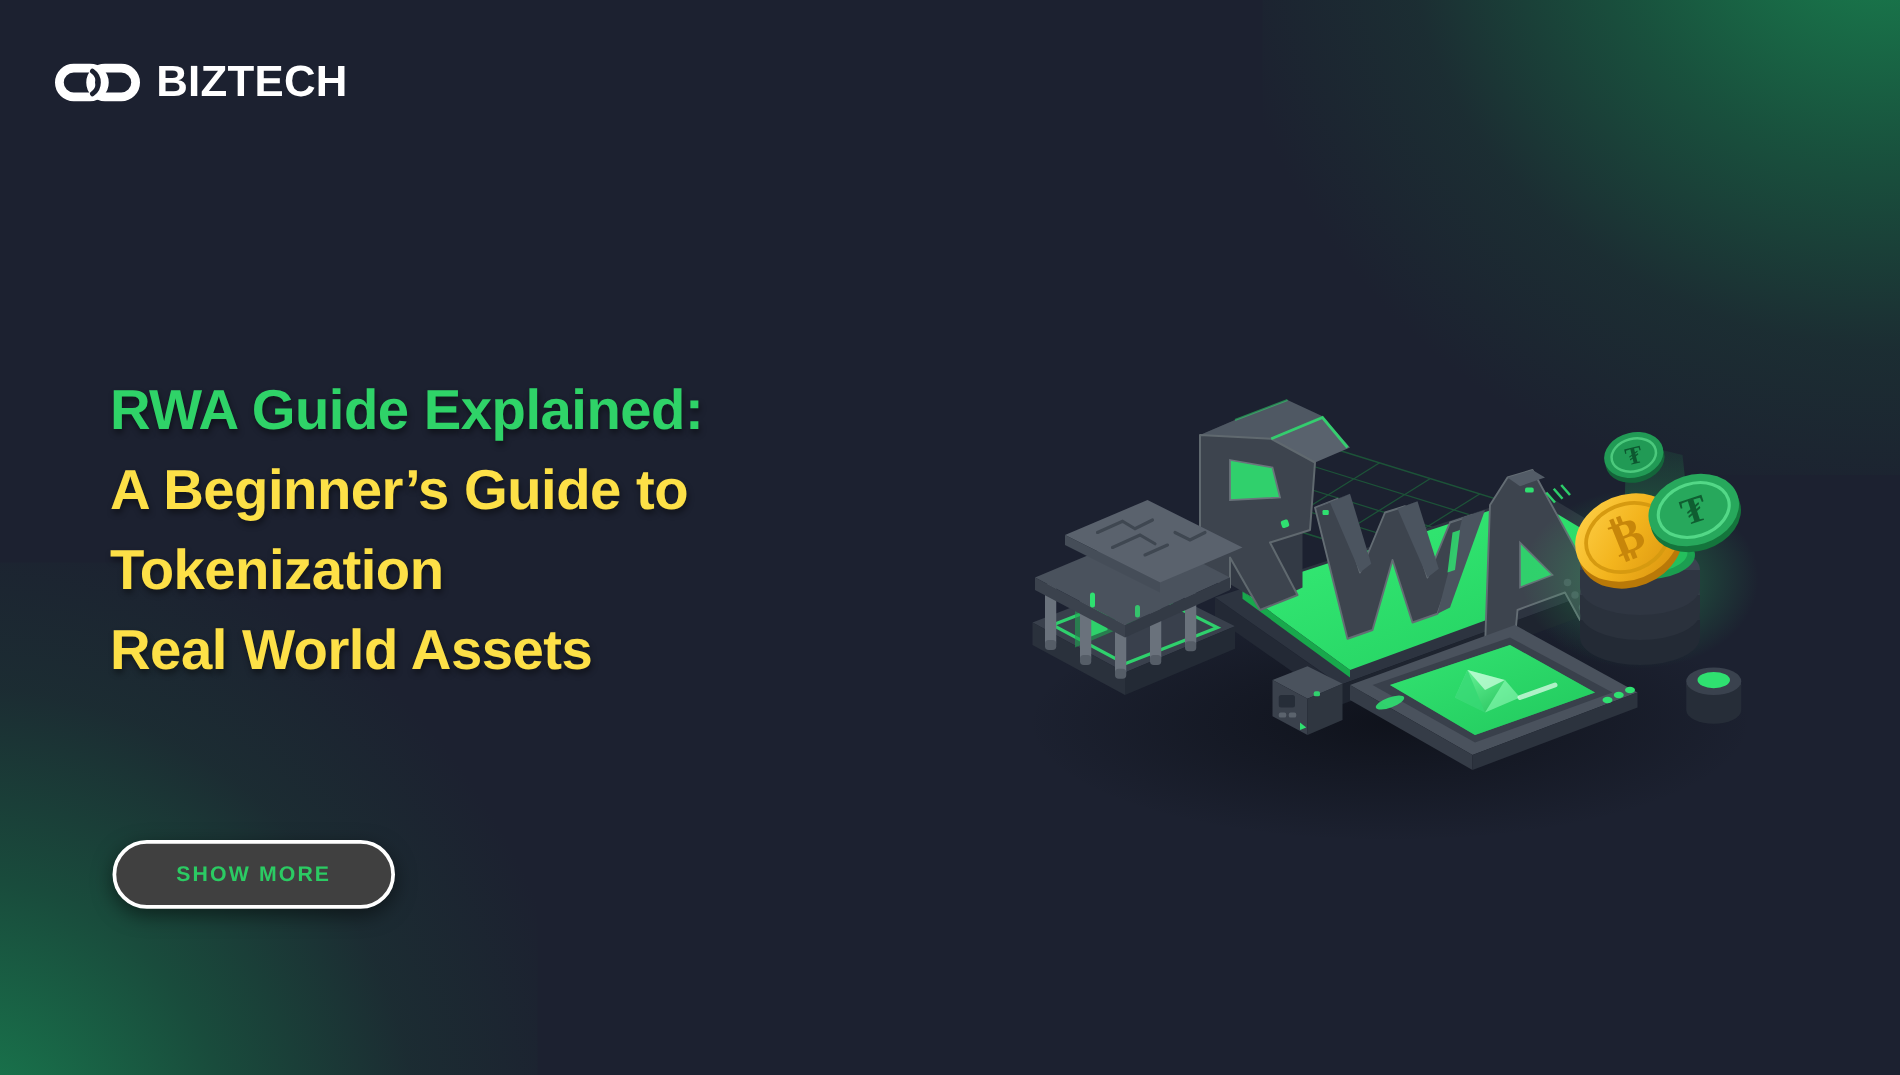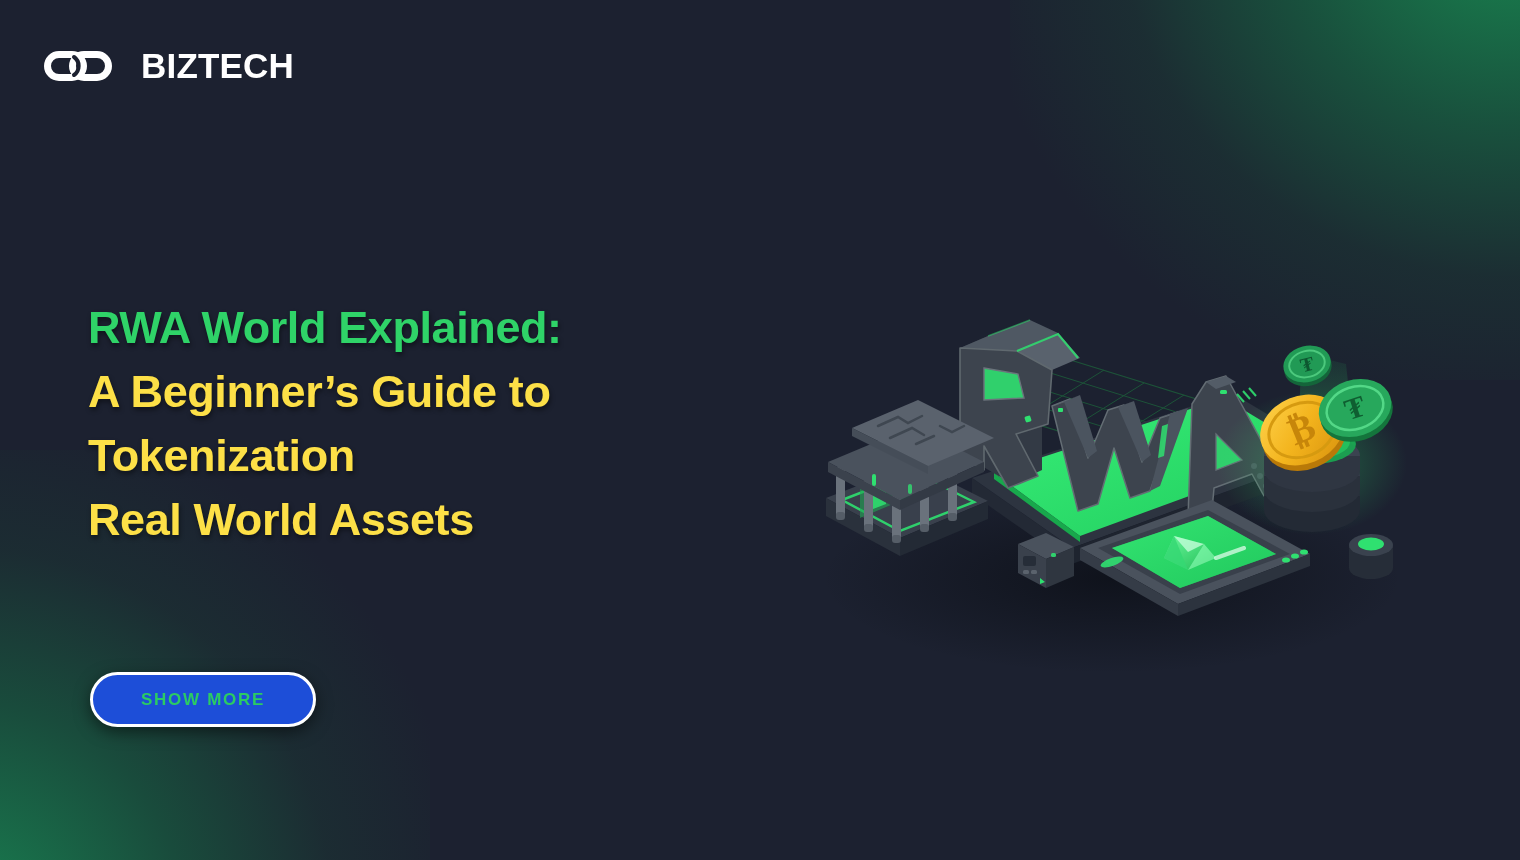--- a/index.html
+++ b/index.html
@@ -31,21 +31,21 @@
   .glow-bl {
     left:-230px; bottom:-250px;
     width:660px; height:660px;
     background:radial-gradient(ellipse at 30% 72%, rgba(24,138,84,0.92) 0%, rgba(22,118,72,0.5) 33%, rgba(26,88,60,0.2) 56%, rgba(28,33,48,0) 77%);
   }
 
   
   .logo {
     position:absolute;
     left:44px; top:46px;
-    display:flex; align-items:center; gap:29px;
+    display:flex; align-items:center; gap:13px;
   }
   .logo-mark { width:68px; height:40px; display:block; }
   .logo-text {
     color:#ffffff;
     font-size:35px;
     font-weight:bold;
     letter-spacing:0.2px;
   }
 
   
@@ -64,21 +64,21 @@
     white-space:nowrap;
   }
   .headline .line.accent { color:#2fd368; }
 
   
   .cta {
     position:absolute;
     left:90px; top:672px;
     width:226px; height:55px;
     border-radius:28px;
-    background:#1d4ed8;
+    background:#404040;
     border:3px solid #ffffff;
     display:flex; align-items:center; justify-content:center;
     cursor:pointer;
     box-shadow:0 5px 16px rgba(0,0,0,0.5);
   }
   .cta-label {
     color:#2bcb63;
     font-size:17px;
     font-weight:bold;
     letter-spacing:1.7px;
@@ -106,21 +106,21 @@
         <rect x="3.5" y="8.5" width="36" height="23" rx="11.5" stroke="#ffffff" stroke-width="7"></rect>
         <rect x="28.5" y="8.5" width="36" height="23" rx="11.5" stroke="#ffffff" stroke-width="7"></rect>
         <path d="M28.5 20 a11.5 11.5 0 0 0 11 11.5 h0" stroke="#1c2130" stroke-width="0"></path>
         <path d="M30 11 a11 11 0 0 1 0 18" stroke="#1c2130" stroke-width="4" stroke-linecap="round"></path>
       </svg>
     </span>
     <span class="logo-text">BIZTECH</span>
   </div>
 
   <div class="headline">
-    <div class="line accent">RWA World Explained:</div>
+    <div class="line accent">RWA Guide Explained:</div>
     <div class="line">A Beginner’s Guide to</div>
     <div class="line">Tokenization</div>
     <div class="line">Real World Assets</div>
   </div>
 
   <div class="cta">
     <span class="cta-label">SHOW MORE</span>
   </div>
 
   <div class="illustration">

